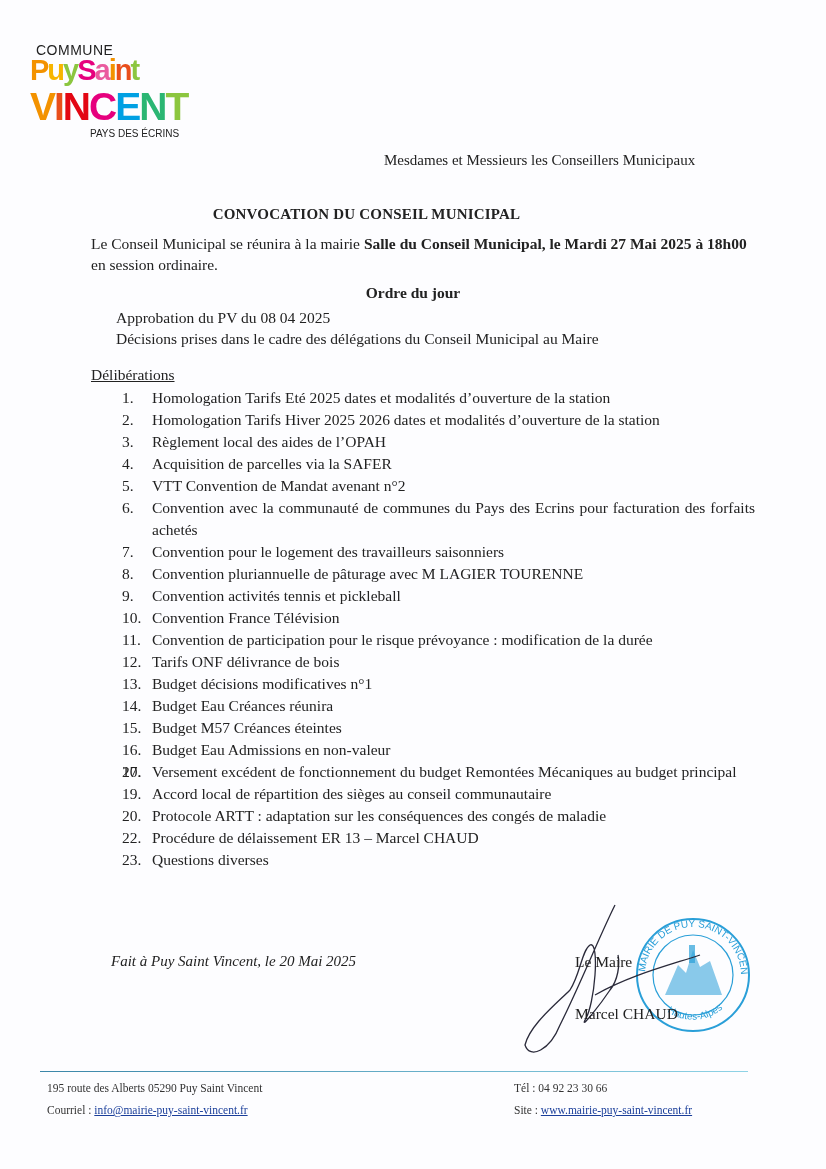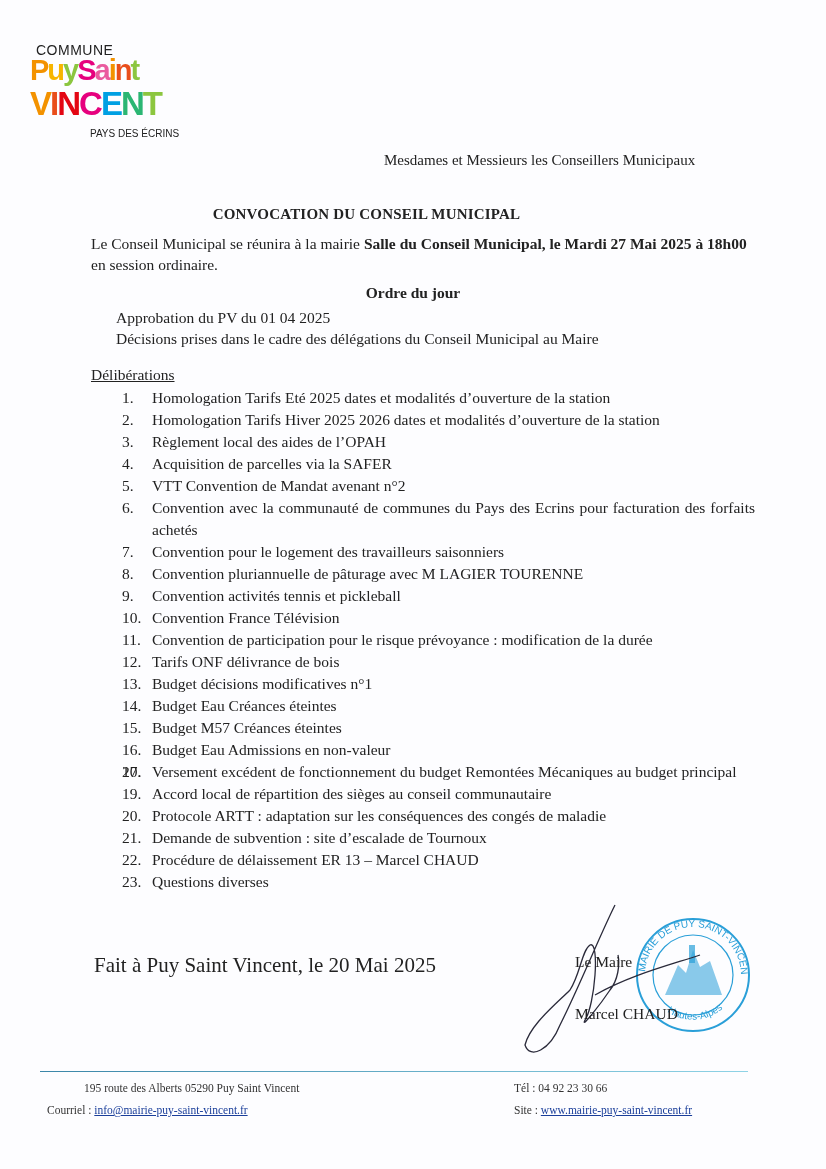--- a/index.html
+++ b/index.html
@@ -4,33 +4,33 @@
 <style>
   html, body { margin:0; padding:0; }
   body {
     width:826px; height:1169px; background:#fdfdff; position:relative; overflow:hidden;
     font-family:"Liberation Serif", serif; color:#222;
   }
   .logo { position:absolute; left:30px; top:42px; width:160px; height:100px; }
   .logo .commune { position:absolute; left:6px; top:0; font-family:"Liberation Sans", sans-serif; font-size:14px; letter-spacing:0.5px; color:#222; }
   .logo .line1, .logo .line2 { position:absolute; left:0; font-family:"Liberation Sans", sans-serif; font-weight:bold; letter-spacing:-2px; }
   .logo .line1 { top:12px; font-size:29px; }
-  .logo .line2 { top:43px; font-size:33px; }
+  .logo .line2 { top:43px; font-size:39px; }
   .logo .pays { position:absolute; left:60px; top:86px; font-family:"Liberation Sans", sans-serif; font-size:10px; color:#222; }
   .addressee { position:absolute; left:384px; top:152px; font-size:15px; }
   .title { position:absolute; left:0; width:733px; text-align:center; top:206px; font-size:15px; font-weight:bold; letter-spacing:0.2px; }
   .intro { position:absolute; left:91px; top:233px; width:664px; font-size:15.5px; line-height:21px; }
   .intro b { font-weight:bold; }
   .odj { position:absolute; left:0; width:826px; text-align:center; top:284px; font-size:15.5px; font-weight:bold; }
   .pre { position:absolute; left:116px; top:307px; font-size:15.5px; line-height:21px; }
   .delib-h { position:absolute; left:91px; top:366px; font-size:15.5px; text-decoration:underline; }
   ol.items { position:absolute; left:152px; top:387px; width:603px; margin:0; padding:0; list-style:none; font-size:15.5px; line-height:22px; }
   ol.items li { position:relative; text-align:justify; }
   ol.items li .num { position:absolute; left:-30px; width:26px; text-align:left; }
-  .fait { position:absolute; left:94px; top:953px; font-size:21px; }
+  .fait { position:absolute; left:111px; top:953px; font-size:15px;font-style:italic; }
   .sign { position:absolute; left:500px; top:895px; width:290px; height:170px; }
   .sign .maire { position:absolute; left:75px; top:58px; font-size:15.5px; }
   .sign .name { position:absolute; left:75px; top:110px; font-size:15.5px; }
   .footer-line { position:absolute; left:40px; top:1071px; width:708px; height:1px; background:linear-gradient(90deg,#3b86a8,#8fd3e6); }
   .foot { position:absolute; font-size:11.5px; color:#333; }
   .foot a { color:#1a3e9a; text-decoration:underline; }
 </style>
 </head>
 <body>
 
@@ -45,48 +45,47 @@
 
 <div class="title">CONVOCATION DU CONSEIL MUNICIPAL</div>
 
 <div class="intro">
   <span>Le Conseil Municipal se réunira à la mairie </span><b>Salle du Conseil Municipal, le Mardi 27 Mai 2025 à 18h00</b><span> en session ordinaire.</span>
 </div>
 
 <div class="odj">Ordre du jour</div>
 
 <div class="pre">
-  <div>Approbation du PV du 01 04 2025</div>
+  <div>Approbation du PV du 08 04 2025</div>
   <div>Décisions prises dans le cadre des délégations du Conseil Municipal au Maire</div>
 </div>
 
 <div class="delib-h">Délibérations</div>
 
 <ol class="items" id="delib-list">
     <li><span class="num">1.</span><span>Homologation Tarifs Eté 2025 dates et modalités d’ouverture de la station</span></li>
     <li><span class="num">2.</span><span>Homologation Tarifs Hiver 2025 2026 dates et modalités d’ouverture de la station</span></li>
     <li><span class="num">3.</span><span>Règlement local des aides de l’OPAH</span></li>
     <li><span class="num">4.</span><span>Acquisition de parcelles via la SAFER</span></li>
     <li><span class="num">5.</span><span>VTT Convention de Mandat avenant n°2</span></li>
     <li><span class="num">6.</span><span>Convention avec la communauté de communes du Pays des Ecrins pour facturation des forfaits achetés</span></li>
     <li><span class="num">7.</span><span>Convention pour le logement des travailleurs saisonniers</span></li>
     <li><span class="num">8.</span><span>Convention pluriannuelle de pâturage avec M LAGIER TOURENNE</span></li>
     <li><span class="num">9.</span><span>Convention activités tennis et pickleball</span></li>
     <li><span class="num">10.</span><span>Convention France Télévision</span></li>
     <li><span class="num">11.</span><span>Convention de participation pour le risque prévoyance : modification de la durée</span></li>
     <li><span class="num">12.</span><span>Tarifs ONF délivrance de bois</span></li>
     <li><span class="num">13.</span><span>Budget décisions modificatives n°1</span></li>
-    <li><span class="num">14.</span><span>Budget Eau Créances éteintes</span></li>
+    <li><span class="num">14.</span><span>Budget Eau Créances réunira</span></li>
     <li><span class="num">15.</span><span>Budget M57 Créances éteintes</span></li>
     <li><span class="num">16.</span><span>Budget Eau Admissions en non-valeur</span></li>
     <li><span class="num">17.</span></li>
     <li><span class="num">20.</span><span>Versement excédent de fonctionnement du budget Remontées Mécaniques au budget principal</span></li>
     <li><span class="num">19.</span><span>Accord local de répartition des sièges au conseil communautaire</span></li>
     <li><span class="num">20.</span><span>Protocole ARTT : adaptation sur les conséquences des congés de maladie</span></li>
-    <li><span class="num">21.</span><span>Demande de subvention : site d’escalade de Tournoux</span></li>
     <li><span class="num">22.</span><span>Procédure de délaissement ER 13 – Marcel CHAUD</span></li>
     <li><span class="num">23.</span><span>Questions diverses</span></li>
   </ol>
 
 <div class="fait">Fait à Puy Saint Vincent, le 20 Mai 2025</div>
 
 <div class="sign">
   <svg width="290" height="170" style="position:absolute;left:0;top:0">
     <g>
       <circle cx="193" cy="80" r="56" fill="none" stroke="#2a9fd8" stroke-width="2"></circle>
@@ -104,20 +103,20 @@
         <textPath href="#arcBot" id="stamp-bot-text" startOffset="28">Hautes-Alpes</textPath>
       </text>
     </g>
     <path d="M115 10 C100 40 80 90 60 130 C50 155 30 165 25 150 C30 130 55 110 70 95 C80 80 82 55 90 50 C100 45 95 110 85 125 C80 135 100 110 110 95 C118 85 120 70 118 60 M95 100 C130 80 170 70 200 60" fill="none" stroke="#2a2a3a" stroke-width="1.3"></path>
   </svg>
   <div class="maire">Le Maire</div>
   <div class="name">Marcel CHAUD</div>
 </div>
 
 <div class="footer-line"></div>
-<div class="foot" style="left:47px;top:1082px;margin-left:37px;">195 route des Alberts 05290 Puy Saint Vincent</div>
+<div class="foot" style="left:47px;top:1082px;">195 route des Alberts 05290 Puy Saint Vincent</div>
 <div class="foot" style="left:47px;top:1104px;">
   <span>Courriel : </span><a>info@mairie-puy-saint-vincent.fr</a>
 </div>
 <div class="foot" style="left:514px;top:1082px;">Tél : 04 92 23 30 66</div>
 <div class="foot" style="left:514px;top:1104px;">
   <span>Site : </span><a>www.mairie-puy-saint-vincent.fr</a>
 </div>
 
 </body></html>

